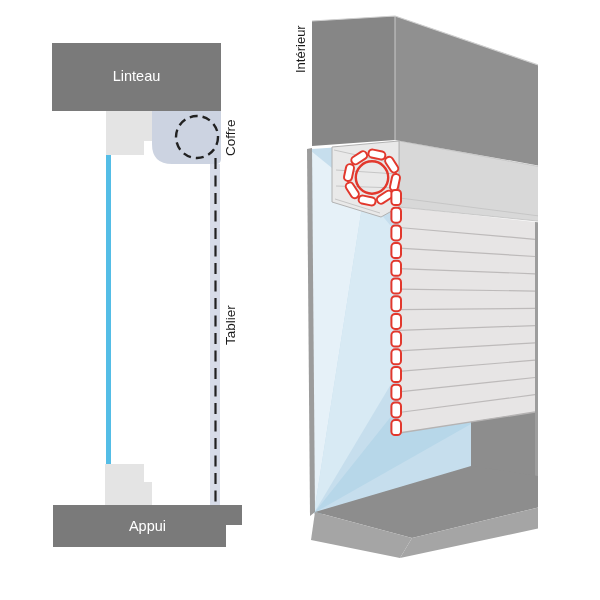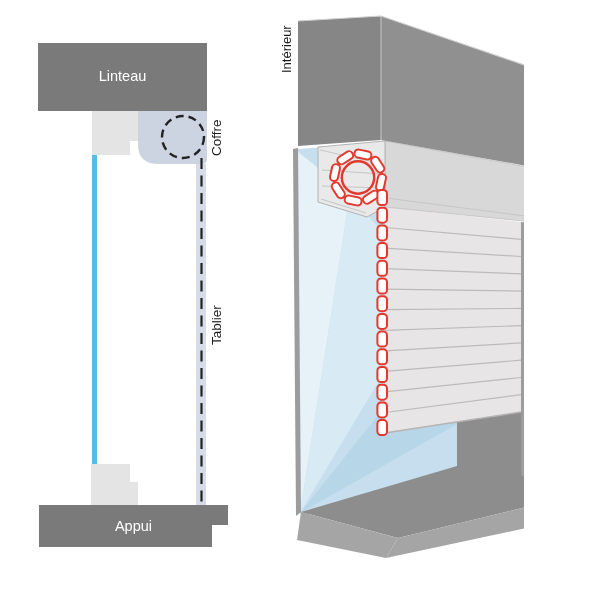--- a/index.html
+++ b/index.html
@@ -1,18 +1,18 @@
 <!DOCTYPE html>
 <html style="--page-bg: #ffffff; --text: #1a1a1a; --dark-gray: #7a7a7a; --light-block: #e4e4e4; --coffre-fill: #ccd3e1; --tablier-strip: #d7dce8; --glass-line: #54bde6; --dash-color: #222222; --wall-left: #868686; --wall-right: #909090; --band: #d8d8d8; --endcap: #e9e9e9; --slats: #e7e5e5; --slat-line: #bdbaba; --glass-base: #c6deed; --glass-light: #e6f1f8; --glass-mid: #d8eaf4; --glass-deep: #b7d7e9; --glass-edge: #9fbecd; --recess: #8d8d8d; --jamb: #9d9d9d; --sill-top: #8d8d8d; --sill-side: #a5a5a5; --frame-strip: #9c9c9c; --red: #e2382d;"><head>
 <meta charset="utf-8">
 <style>
   html,body{margin:0;padding:0;background:#fff;}
   #canvas{
     position:relative;width:524px;height:600px;background:var(--page-bg,#fff);
-    font-family:"Liberation Sans", sans-serif;overflow:hidden;
+    font-family:"Liberation Sans", sans-serif;overflow:hidden;margin-left:14px;
   }
   #shapes{position:absolute;left:0;top:0;}
   .lbl{position:absolute;color:var(--text,#1a1a1a);white-space:nowrap;}
   .lbl-white{position:absolute;color:#ffffff;display:flex;align-items:center;justify-content:center;}
   .rot{transform:rotate(-90deg);transform-origin:0 0;}
   #linteau-label{left:38px;top:43px;width:169px;height:66px;font-size:14.5px;}
   #appui-label{left:39px;top:506px;width:173px;height:40px;font-size:14.5px;padding-left:8px;}
   #coffre-label{left:209px;top:156px;font-size:13.5px;}
   #tablier-label{left:209px;top:345px;font-size:13.5px;}
   #interieur-label{left:279px;top:73px;font-size:13px;}

